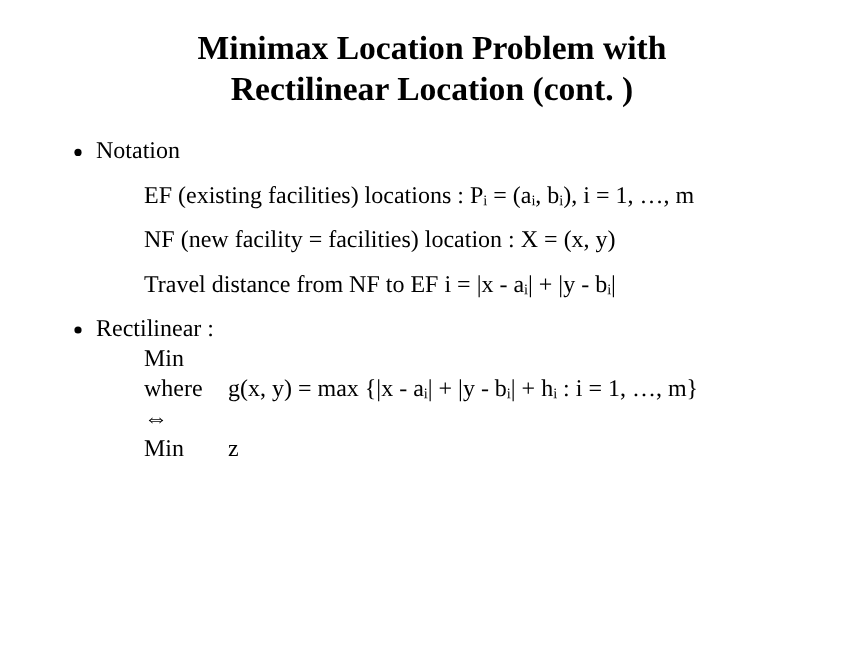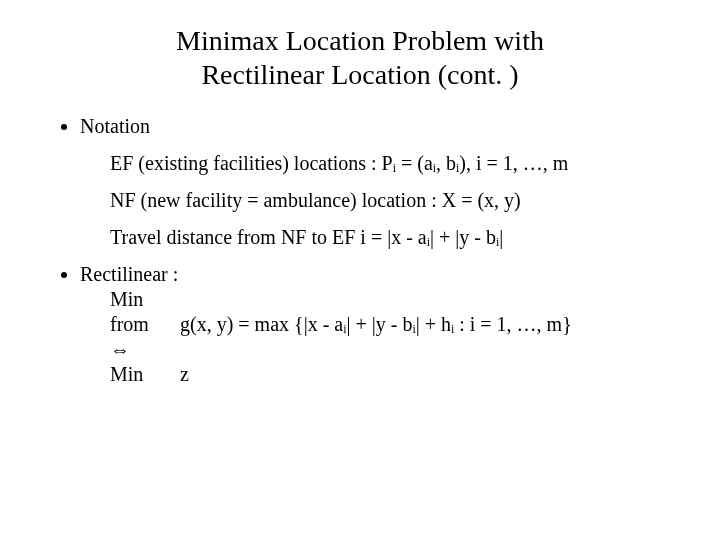--- a/index.html
+++ b/index.html
@@ -12,37 +12,37 @@
     color: #000;
   }
   .slide {
     box-sizing: border-box;
     width: 720px;
     height: 540px;
     padding: 20px 40px 20px 40px;
   }
   .title {
     text-align: center;
-    font-weight: normal;
+    font-weight: bold;
     font-size: 28px;
     line-height: 1.2;
     margin: 4px 0 24px 0;
   }
   ul.top {
     list-style: disc;
     margin: 0;
     padding-left: 40px;
     font-size: 20px;
     font-family: Liberation Serif, serif;
   }
   ul.top > li {
     margin-bottom: 12px;
   }
   .indent-block {
-    margin-left: 30px;
+    margin-left: 40px;
     font-size: 20px;
   }
   .indent-block p {
     margin: 14px 0;
   }
   .form-row {
     display: flex;
     margin: 2px 0;
     font-size: 20px;
   }
@@ -65,35 +65,35 @@
   <div class="title">
     <span>Minimax Location Problem with</span><br>
     <span>Rectilinear Location (cont. )</span>
   </div>
 
   <ul class="top">
     <li>
       <span>Notation</span>
       <div class="indent-block">
         <p>EF (existing facilities) locations : Pᵢ = (aᵢ, bᵢ), i = 1, …, m</p>
-        <p>NF (new facility = ambulance) location : X = (x, y)</p>
+        <p>NF (new facility = facilities) location : X = (x, y)</p>
         <p>Travel distance from NF to EF i = |x - aᵢ| + |y - bᵢ|</p>
       </div>
     </li>
 
     <li>
       <span>Rectilinear :</span>
       <div class="indent-block">
 
         <div class="form-row">
           <div class="form-col1">Min</div>
         </div>
 
         <div class="form-row">
-          <div class="form-col1">from</div>
+          <div class="form-col1">where</div>
           <div class="form-col2">g(x, y)   = max {|x - aᵢ| + |y - bᵢ| + hᵢ : i = 1, …, m}</div>
         </div>
 
         <div class="form-row">
           <div class="form-col1 arrow">⇔</div>
           <div class="form-col2"></div>
         </div>
 
         <div class="form-row">
           <div class="form-col1">Min</div>

